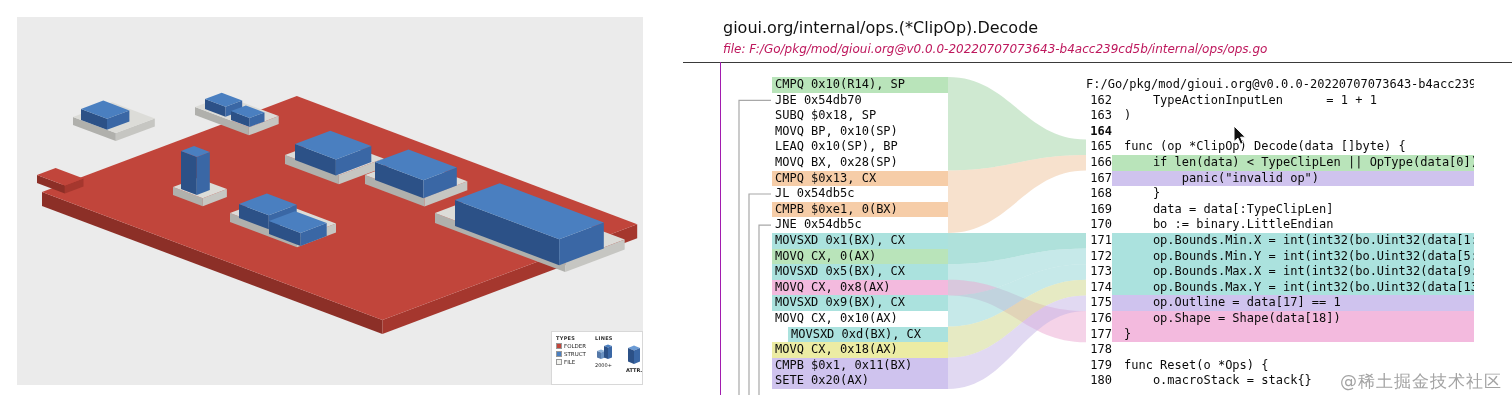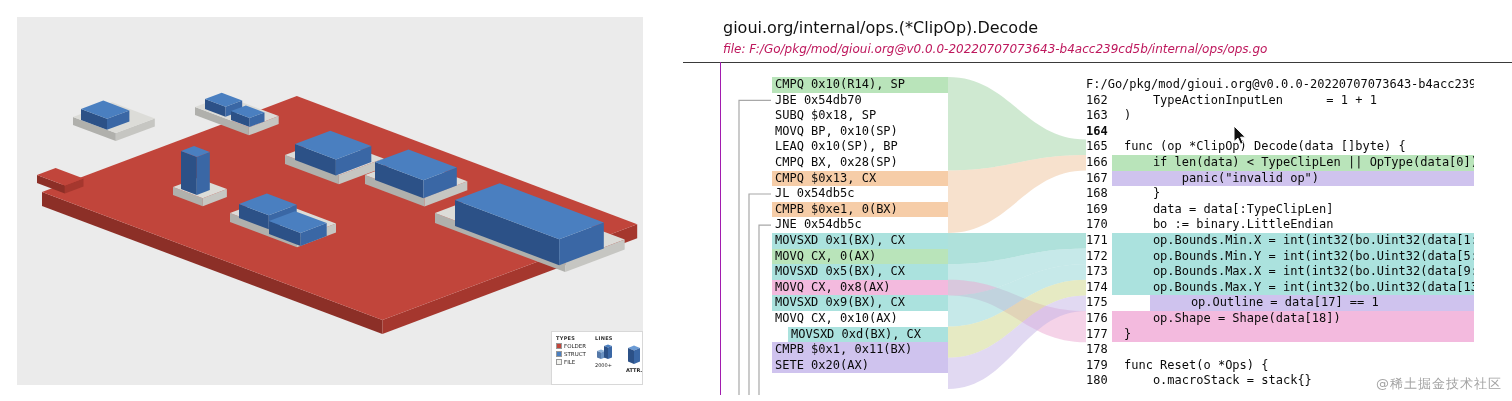--- a/index.html
+++ b/index.html
@@ -32,27 +32,27 @@
   .frame{position:absolute;left:37px;top:62px;width:790px;height:333px;
     border-left:1px solid #a21caf;overflow:hidden}
   .jumps{position:absolute;left:0;top:0;width:51px;height:333px}
   .asm-col{position:absolute;left:51px;top:15px;width:176px}
   .asm-row{height:15.6px;line-height:15.6px;white-space:pre;padding-left:3px;
     font-family:"DejaVu Sans Mono",monospace;font-size:12px;color:#0a0a0a}
   .flows{position:absolute;left:227px;top:0;width:138px;height:333px}
   .src-col{position:absolute;left:365px;top:15px;width:388px}
   .src-row{display:flex;height:15.6px;line-height:15.6px;
     font-family:"DejaVu Sans Mono",monospace;font-size:12px;color:#0a0a0a}
-  .src-num{flex:0 0 26px;text-align:left;white-space:pre}
+  .src-num{flex:0 0 26px;text-align:right;white-space:pre}
   .src-code{flex:1;padding-left:12px;white-space:pre;overflow:hidden}
   .src-header{white-space:pre;overflow:hidden}
   .src-bold{font-weight:bold}
 
   .cursor{position:absolute;left:1233px;top:126px;z-index:20}
-  .watermark{position:absolute;right:10px;bottom:8px;font-size:13px;color:#a3a3a3;
+  .watermark{position:absolute;right:10px;bottom:8px;font-size:17px;color:#a3a3a3;
     letter-spacing:1px;z-index:15}
 </style>
 </head>
 <body>
 
 <div class="left-panel">
   <svg class="scene" viewBox="0 0 626 368">
       <polygon points="25.0,175.0 365.4,303.1 365.4,317.1 25.0,189.0" fill="#8c2f27"></polygon>
       <polygon points="365.4,303.1 620.2,207.2 620.2,221.2 365.4,317.1" fill="#a5372e"></polygon>
       <polygon points="25.0,175.0 279.8,79.1 620.2,207.2 365.4,303.1" fill="#c1453b"></polygon>
@@ -158,32 +158,33 @@
         <path d="M50,38.4 H18 V333" fill="none" stroke="#a8a8a8" stroke-width="1.2"></path>
         <path d="M50,132.0 H28 V333" fill="none" stroke="#a8a8a8" stroke-width="1.2"></path>
         <path d="M50,163.2 H38 V333" fill="none" stroke="#a8a8a8" stroke-width="1.2"></path>
       </svg>
     <div class="asm-col">
         <div class="asm-row" style="background: rgb(185, 228, 186);">CMPQ 0x10(R14), SP</div>
         <div class="asm-row">JBE 0x54db70</div>
         <div class="asm-row">SUBQ $0x18, SP</div>
         <div class="asm-row">MOVQ BP, 0x10(SP)</div>
         <div class="asm-row">LEAQ 0x10(SP), BP</div>
-        <div class="asm-row">CMPQ BX, 0x28(SP)</div>
+        <div class="asm-row">MOVQ BX, 0x28(SP)</div>
         <div class="asm-row" style="background: rgb(246, 205, 168);">CMPQ $0x13, CX</div>
         <div class="asm-row">JL 0x54db5c</div>
         <div class="asm-row" style="background: rgb(246, 205, 168);">CMPB $0xe1, 0(BX)</div>
         <div class="asm-row">JNE 0x54db5c</div>
         <div class="asm-row" style="background: rgb(171, 226, 222);">MOVSXD 0x1(BX), CX</div>
         <div class="asm-row" style="background: rgb(185, 228, 186);">MOVQ CX, 0(AX)</div>
         <div class="asm-row" style="background: rgb(171, 226, 222);">MOVSXD 0x5(BX), CX</div>
         <div class="asm-row" style="background: rgb(243, 186, 222);">MOVQ CX, 0x8(AX)</div>
         <div class="asm-row" style="background: rgb(171, 226, 222);">MOVSXD 0x9(BX), CX</div>
         <div class="asm-row">MOVQ CX, 0x10(AX)</div>
         <div class="asm-row" style="background: rgb(171, 226, 222); margin-left: 16px;">MOVSXD 0xd(BX), CX</div>
+        <div class="asm-row" style="background: rgb(236, 236, 164);">MOVQ CX, 0x18(AX)</div>
         <div class="asm-row" style="background: rgb(207, 195, 238);">CMPB $0x1, 0x11(BX)</div>
         <div class="asm-row" style="background: rgb(207, 195, 238);">SETE 0x20(AX)</div>
       </div>
     <svg class="flows">
         <path d="M0,15 C62,15 76,77.4 138,77.4 L138,93 C76,93 62,108.6 0,108.6 Z" fill="#9fd4a4" fill-opacity="0.5"></path>
         <path d="M0,108.6 C62,108.6 76,93 138,93 L138,108.6 C76,108.6 62,171 0,171 Z" fill="#f0c49c" fill-opacity="0.5"></path>
         <path d="M0,171 C62,171 76,171 138,171 L138,186.6 C76,186.6 62,202.2 0,202.2 Z" fill="#5fc4b8" fill-opacity="0.5"></path>
         <path d="M0,202.2 C62,202.2 76,186.6 138,186.6 L138,202.2 C76,202.2 62,233.4 0,233.4 Z" fill="#8ed4d4" fill-opacity="0.5"></path>
         <path d="M0,217.79999999999998 C62,217.79999999999998 76,249 138,249 L138,280.2 C76,280.2 62,233.4 0,233.4 Z" fill="#eca8d2" fill-opacity="0.5"></path>
         <path d="M0,233.4 C62,233.4 76,202.2 138,202.2 L138,217.79999999999998 C76,217.79999999999998 62,264.6 0,264.6 Z" fill="#8ed4d4" fill-opacity="0.5"></path>
@@ -239,21 +240,21 @@
         <div class="src-row">
           <span class="src-num">173</span>
           <span class="src-code" style="background: rgb(171, 226, 222);">    op.Bounds.Max.X = int(int32(bo.Uint32(data[9:])))</span>
         </div>
         <div class="src-row">
           <span class="src-num">174</span>
           <span class="src-code" style="background: rgb(171, 226, 222);">    op.Bounds.Max.Y = int(int32(bo.Uint32(data[13:])))</span>
         </div>
         <div class="src-row">
           <span class="src-num">175</span>
-          <span class="src-code" style="background: rgb(207, 195, 238); margin-left: 38px;">    op.Outline = data[17] == 1</span>
+          <span class="src-code" style="background: rgb(207, 195, 238);">    op.Outline = data[17] == 1</span>
         </div>
         <div class="src-row">
           <span class="src-num">176</span>
           <span class="src-code" style="background: rgb(243, 186, 222);">    op.Shape = Shape(data[18])</span>
         </div>
         <div class="src-row">
           <span class="src-num">177</span>
           <span class="src-code" style="background: rgb(243, 186, 222);">}</span>
         </div>
         <div class="src-row">

